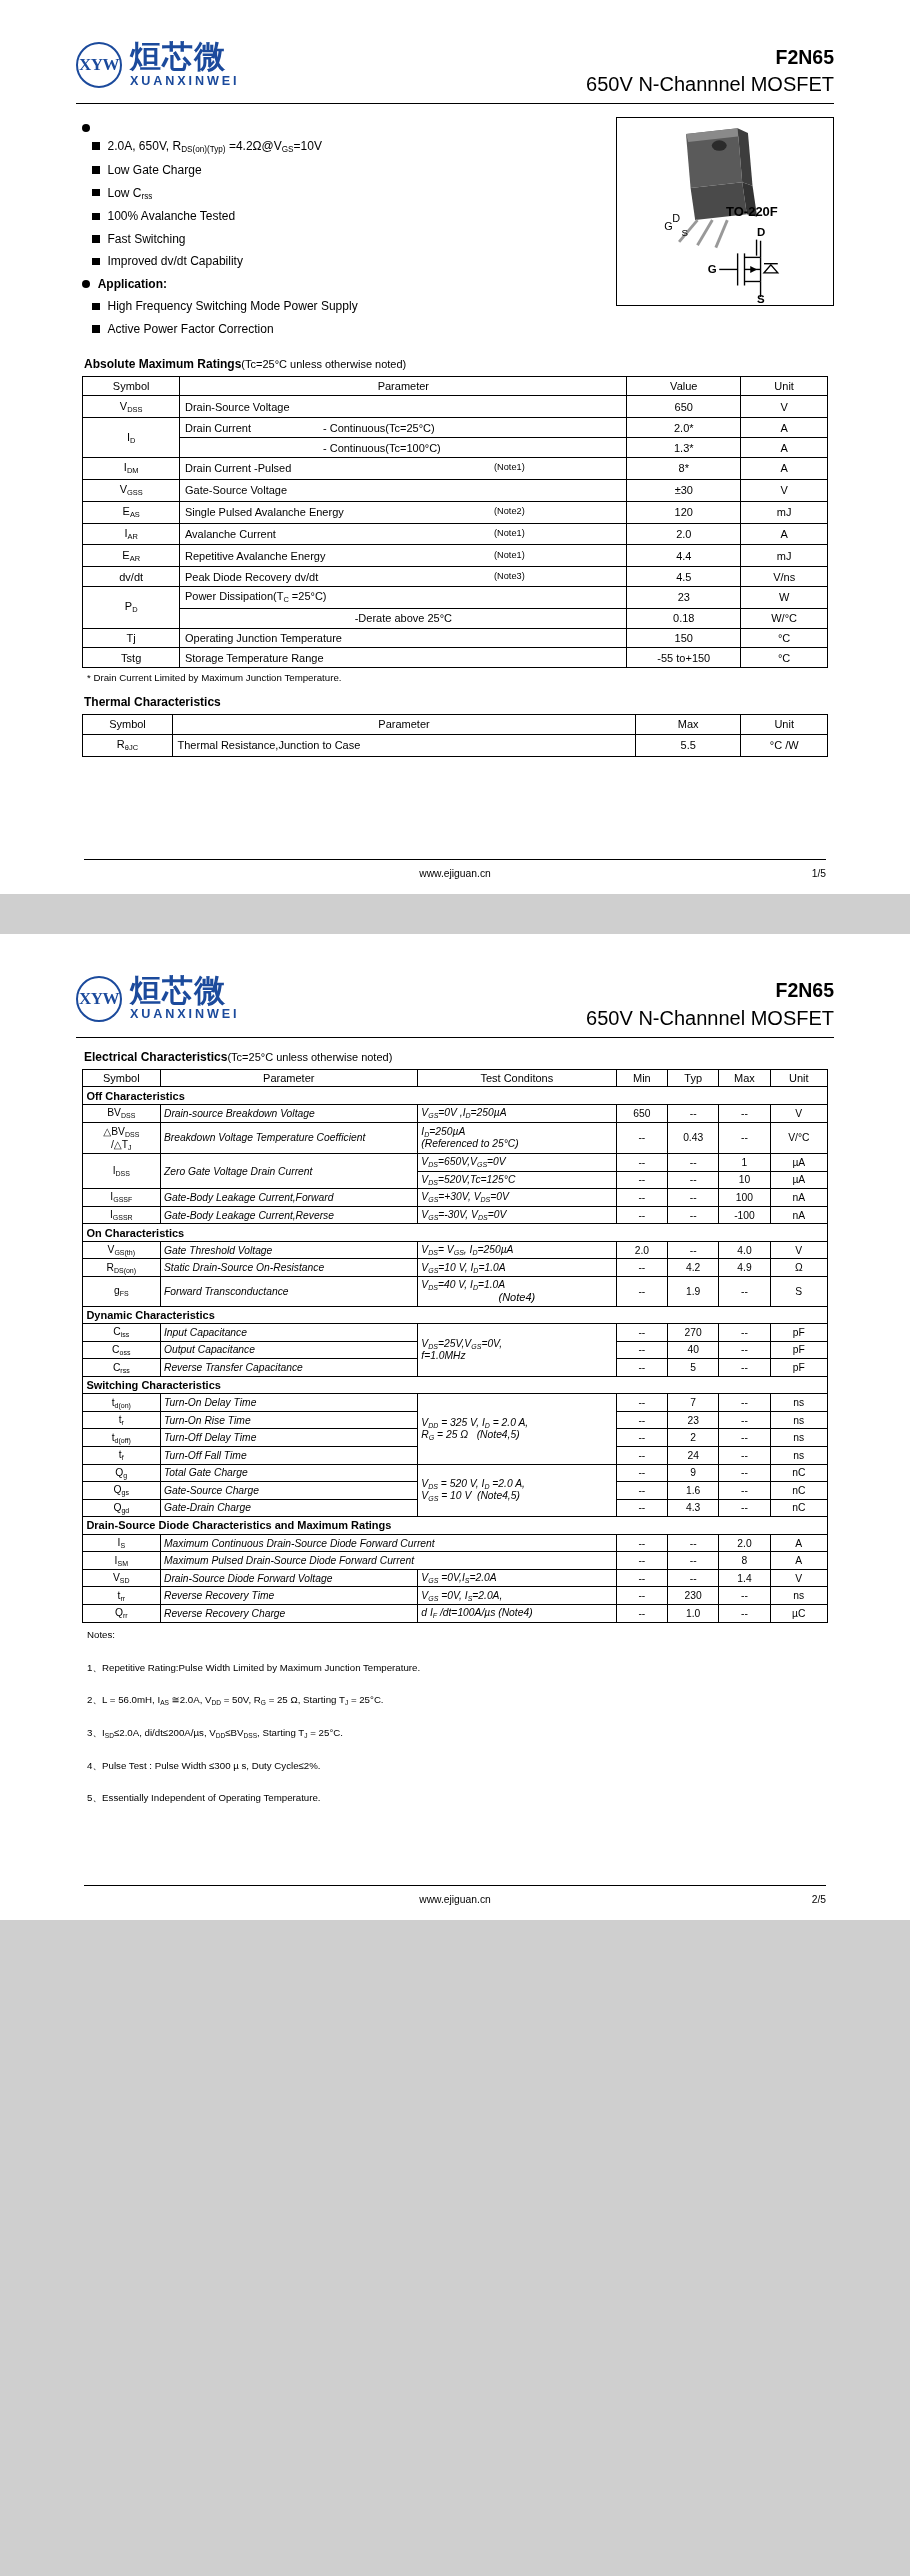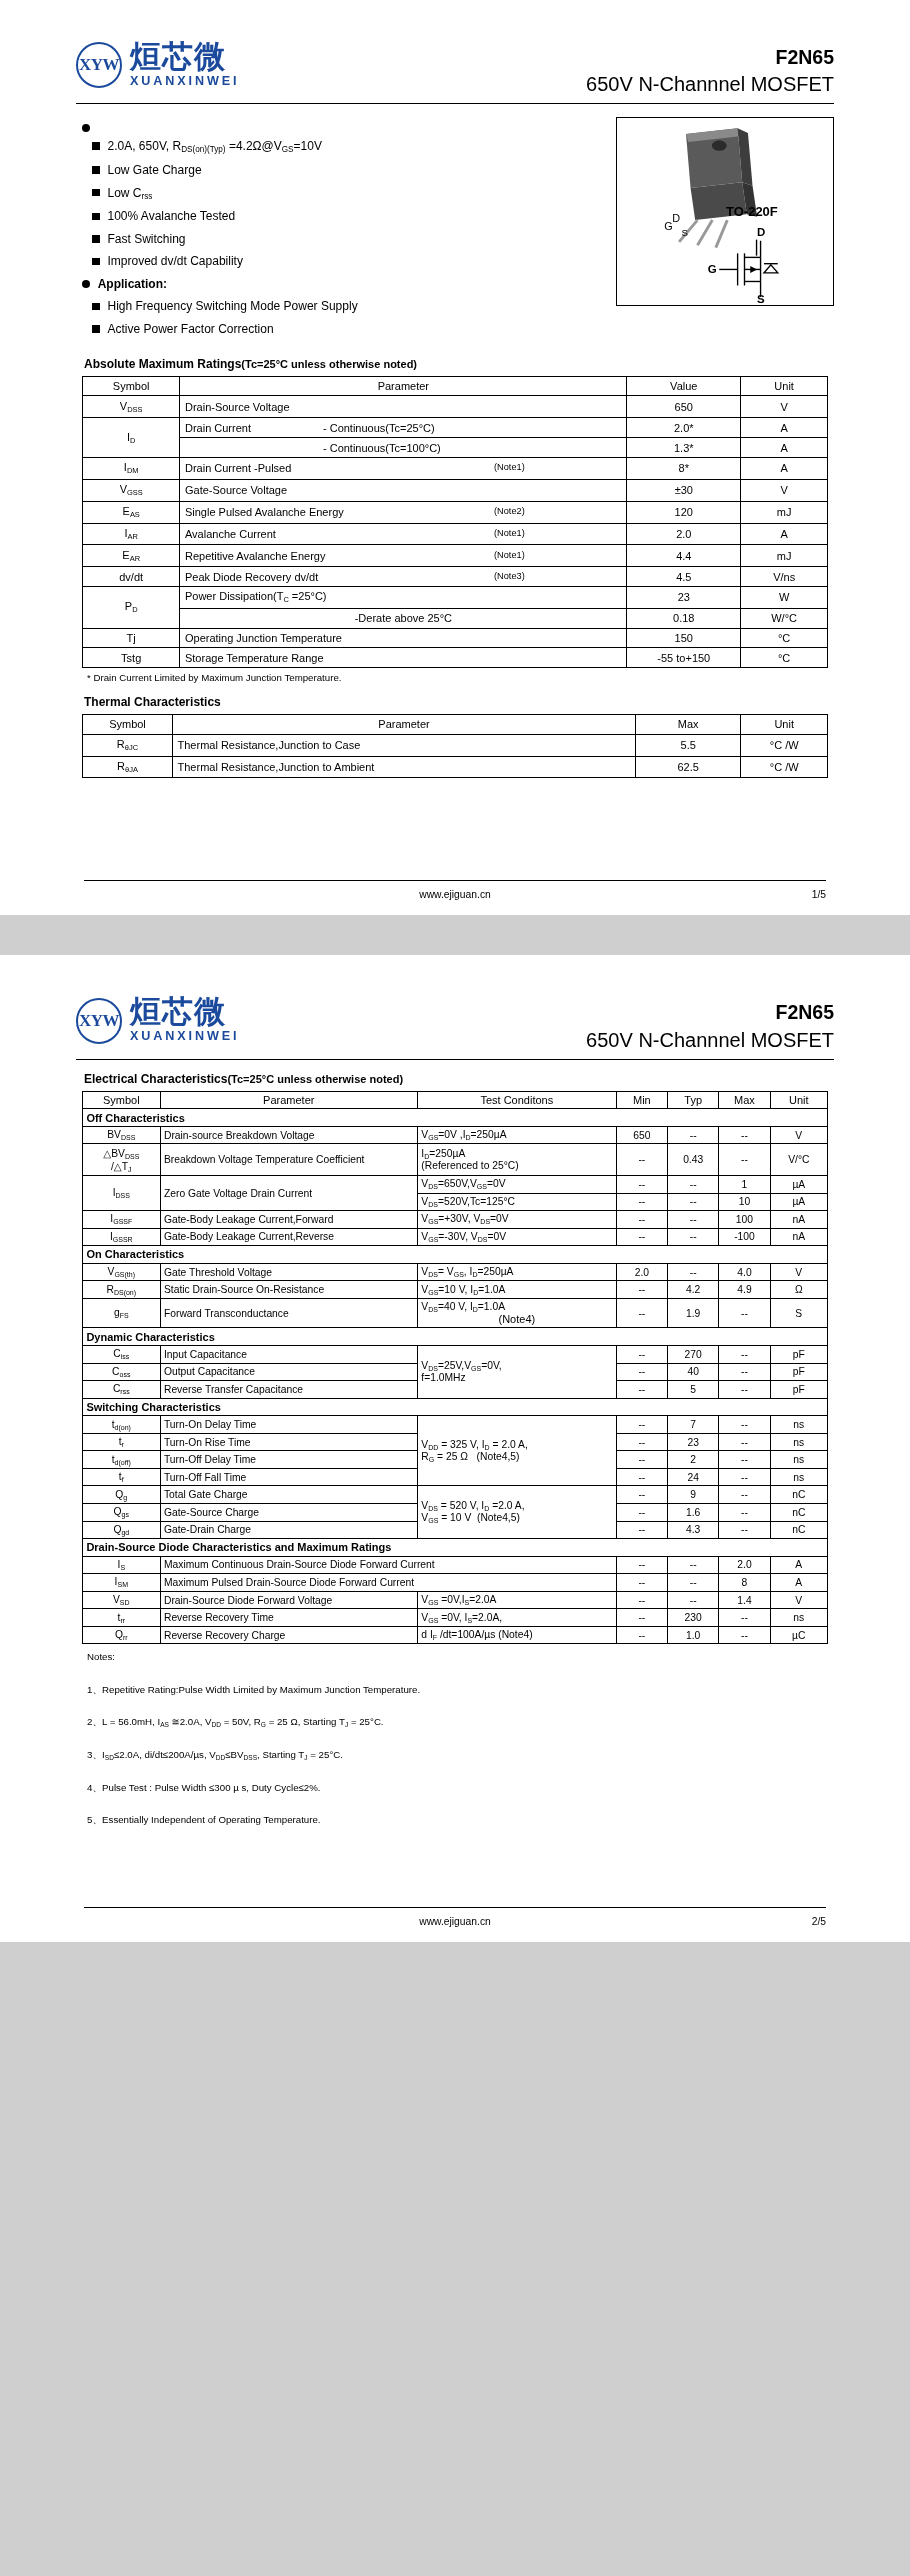--- a/index.html
+++ b/index.html
@@ -48,21 +48,21 @@
   
   .pkg{
     width:218px;border:1.1px solid #000;margin-left:8px;margin-top:2.3px;
     position:relative;height:189px;box-sizing:border-box;
   }
   .pkg-label{position:absolute;left:109px;top:86px;font-size:13px;font-weight:bold;}
   .pkg svg{display:block;}
 
   
   .sec-title{font-size:12px;font-weight:bold;margin:12.6px 0 4.6px 42px;}
-  .sec-title .norm{font-weight:bold;font-size:11px;}
+  .sec-title .norm{font-weight:normal;font-size:11px;}
   .note-line{font-size:9.7px;margin:3.4px 0 0 45px;}
 
   
   table{border-collapse:collapse;margin:0 auto;}
   .tbl{width:746px;border:1.1px solid #000;}
   .tbl td,.tbl th{border:0.6px solid #000;font-size:11px;padding:3.4px 4.6px;vertical-align:middle;}
   .tbl .c{text-align:center;}
   .tbl .l{text-align:left;}
   .hrow td{text-align:center;font-weight:normal;}
   .sub-note{font-size:9.2px;}
@@ -81,21 +81,21 @@
   
   .foot{margin:0 42px;border-top:1.1px solid #000;padding-top:8px;display:flex;justify-content:flex-start;font-size:10.3px;}
   .foot .url{margin:0 auto;}
   .foot-wrap{position:relative;margin-top:16px;}
   .foot .pg{position:absolute;right:42px;}
 
   
   .t3{width:746px;border:1.1px solid #000;}
   .t3 td{border:0.6px solid #000;font-size:10.3px;padding:2.3px 3.4px;vertical-align:middle;}
   .t3 .c{text-align:center;}
-  .t3 .l{text-align:left;}
+  .t3 .l{text-align:left;font-style:italic;}
   .t3 .sechdr{font-weight:bold;text-align:left;font-size:11px;}
   .t3 .hd{text-align:center;font-size:11px;}
   .e1{width:69px;}
   .e2{width:247px;}
   .e3{width:189px;}
   .e4{width:43px;}
   .e5{width:43px;}
   .e6{width:43px;}
   .e7{width:49px;}
   .notes{font-size:9.7px;margin:5.7px 0 0 45px;line-height:1.5;}
@@ -325,26 +325,20 @@
       <td class="c c2">Parameter</td>
       <td class="c c3">Max</td>
       <td class="c c4">Unit</td>
     </tr>
     <tr>
       <td class="c">R<sub>θJC</sub></td>
       <td class="l">Thermal Resistance,Junction to Case</td>
       <td class="c">5.5</td>
       <td class="c">°C /W</td>
     </tr>
-    <tr>
-      <td class="c">R<sub>θJA</sub></td>
-      <td class="l">Thermal Resistance,Junction to Ambient</td>
-      <td class="c">62.5</td>
-      <td class="c">°C /W</td>
-    </tr>
   </tbody>
       </table>
 
   <div style="height:86px;"></div>
 
   <div class="foot-wrap">
     <div class="foot">
       <span class="url">www.ejiguan.cn</span>
       <span class="pg">1/5</span>
     </div>

